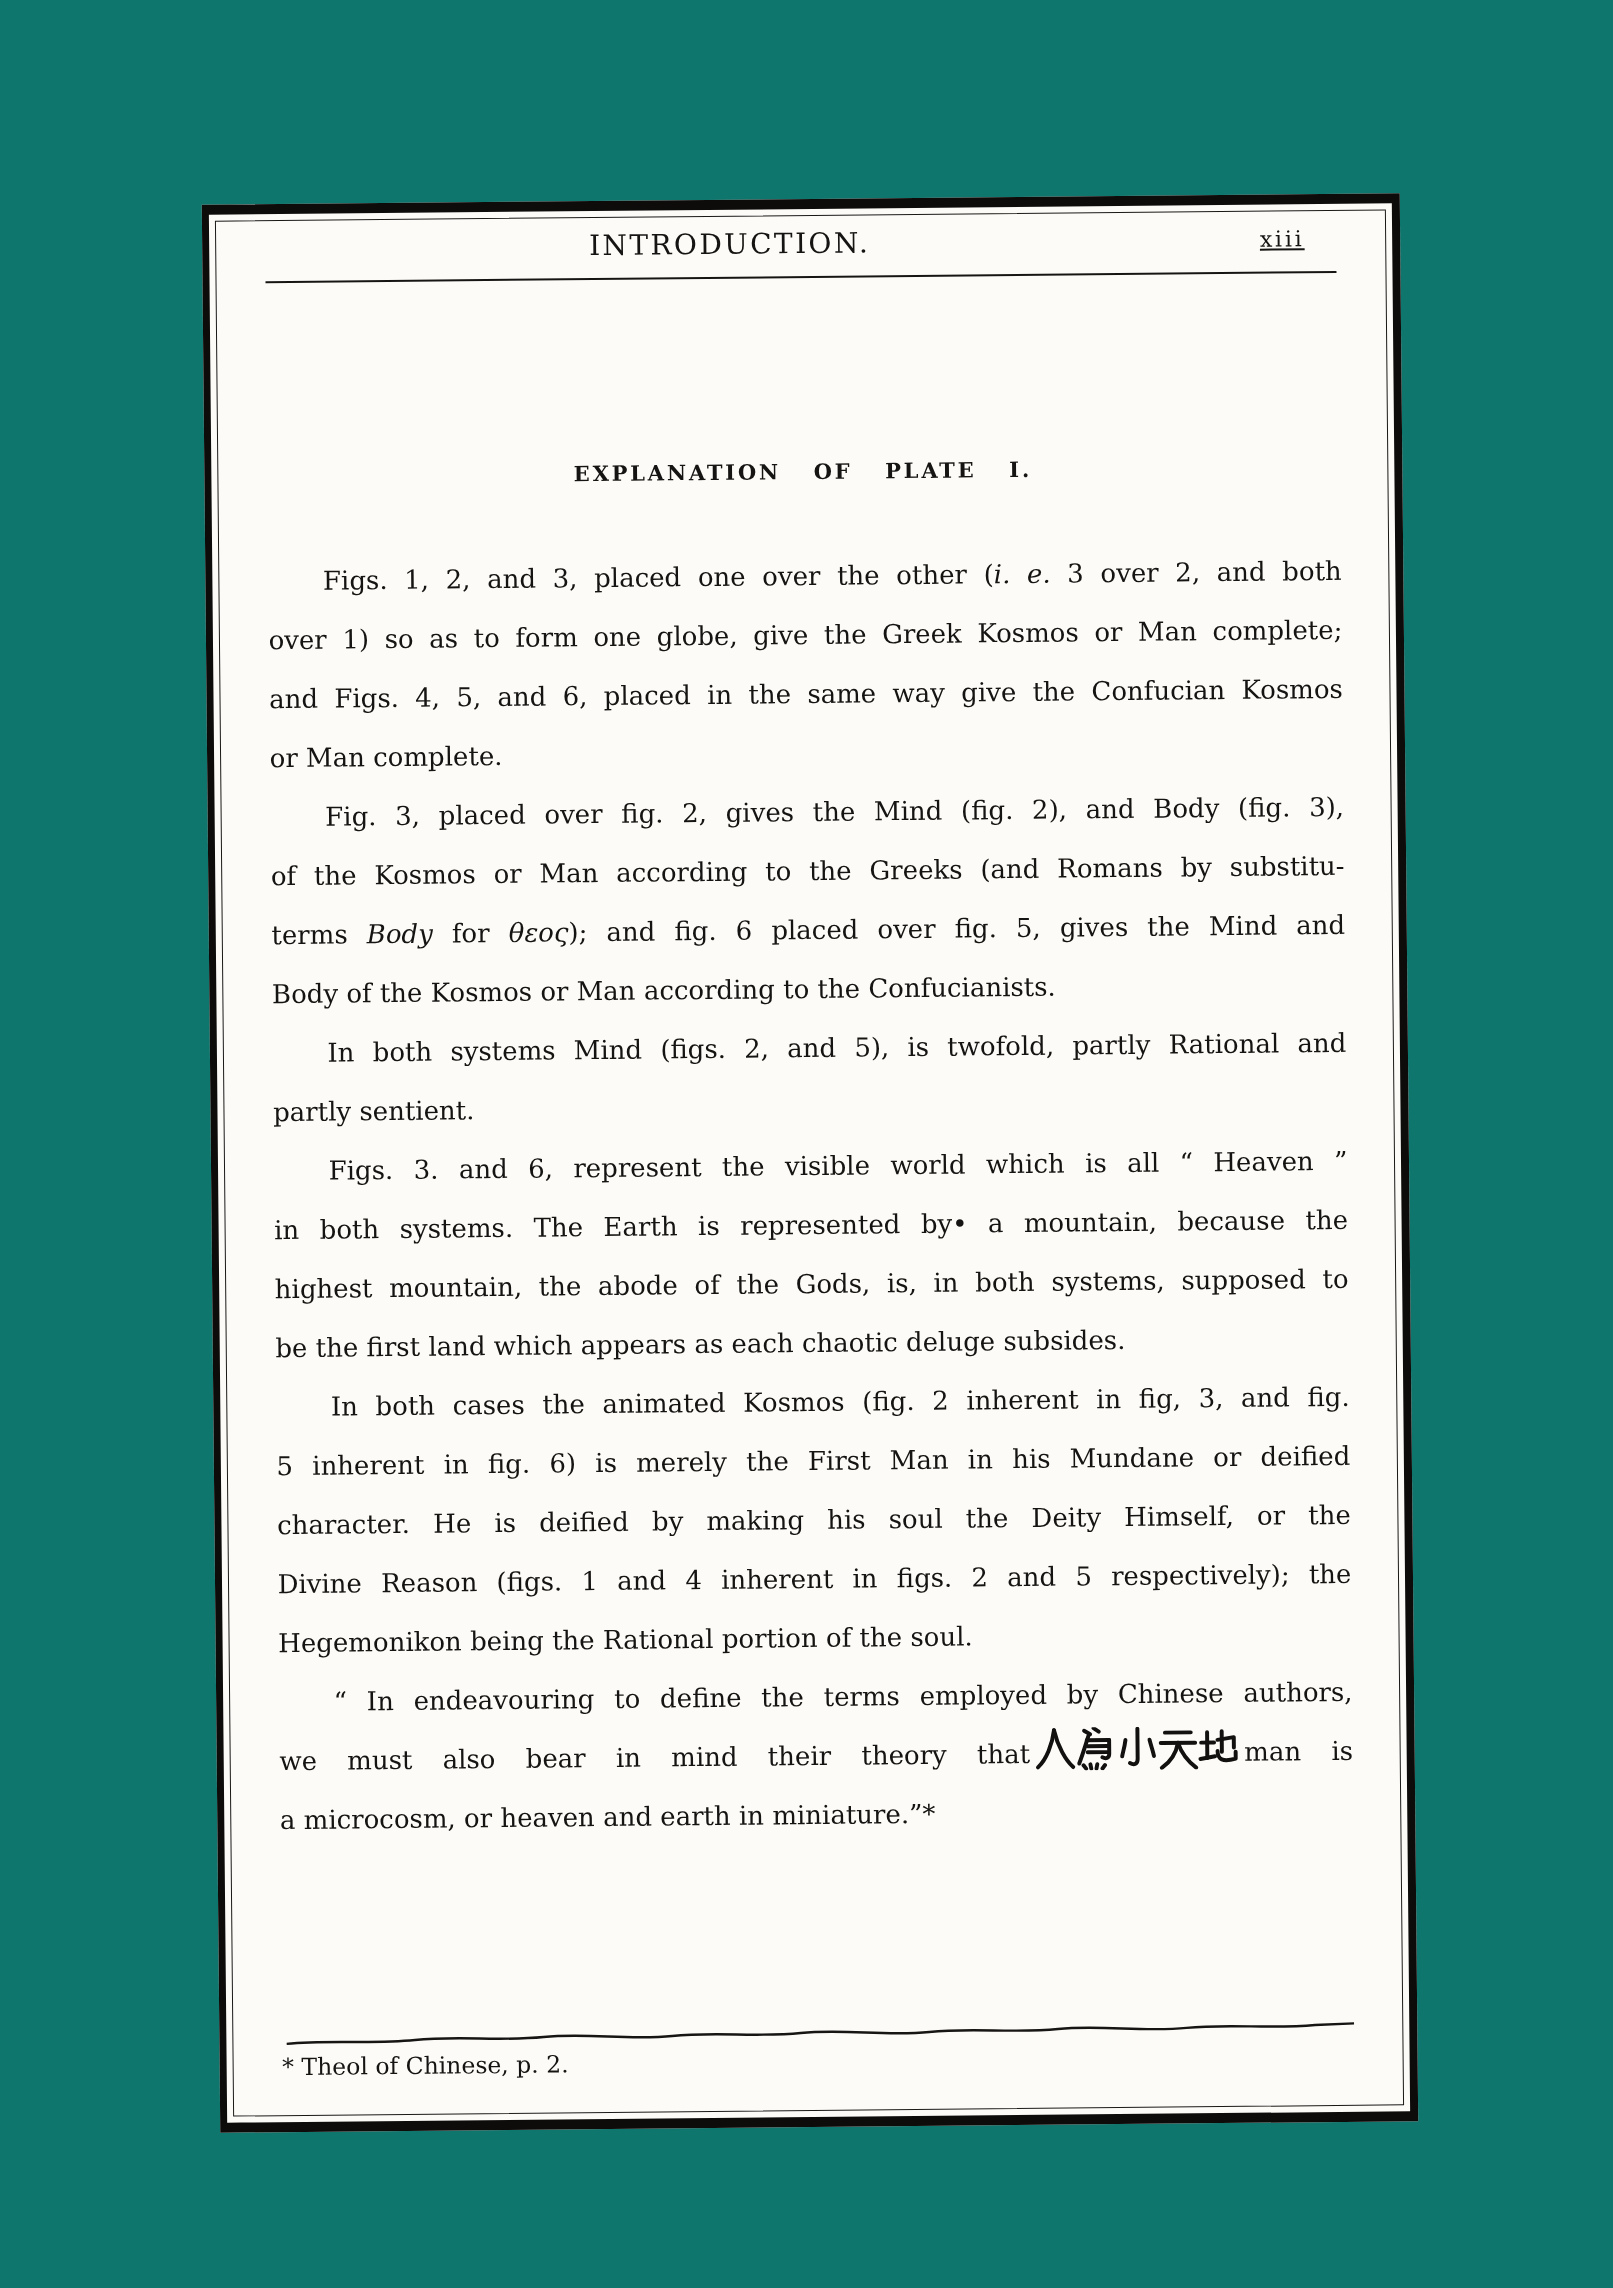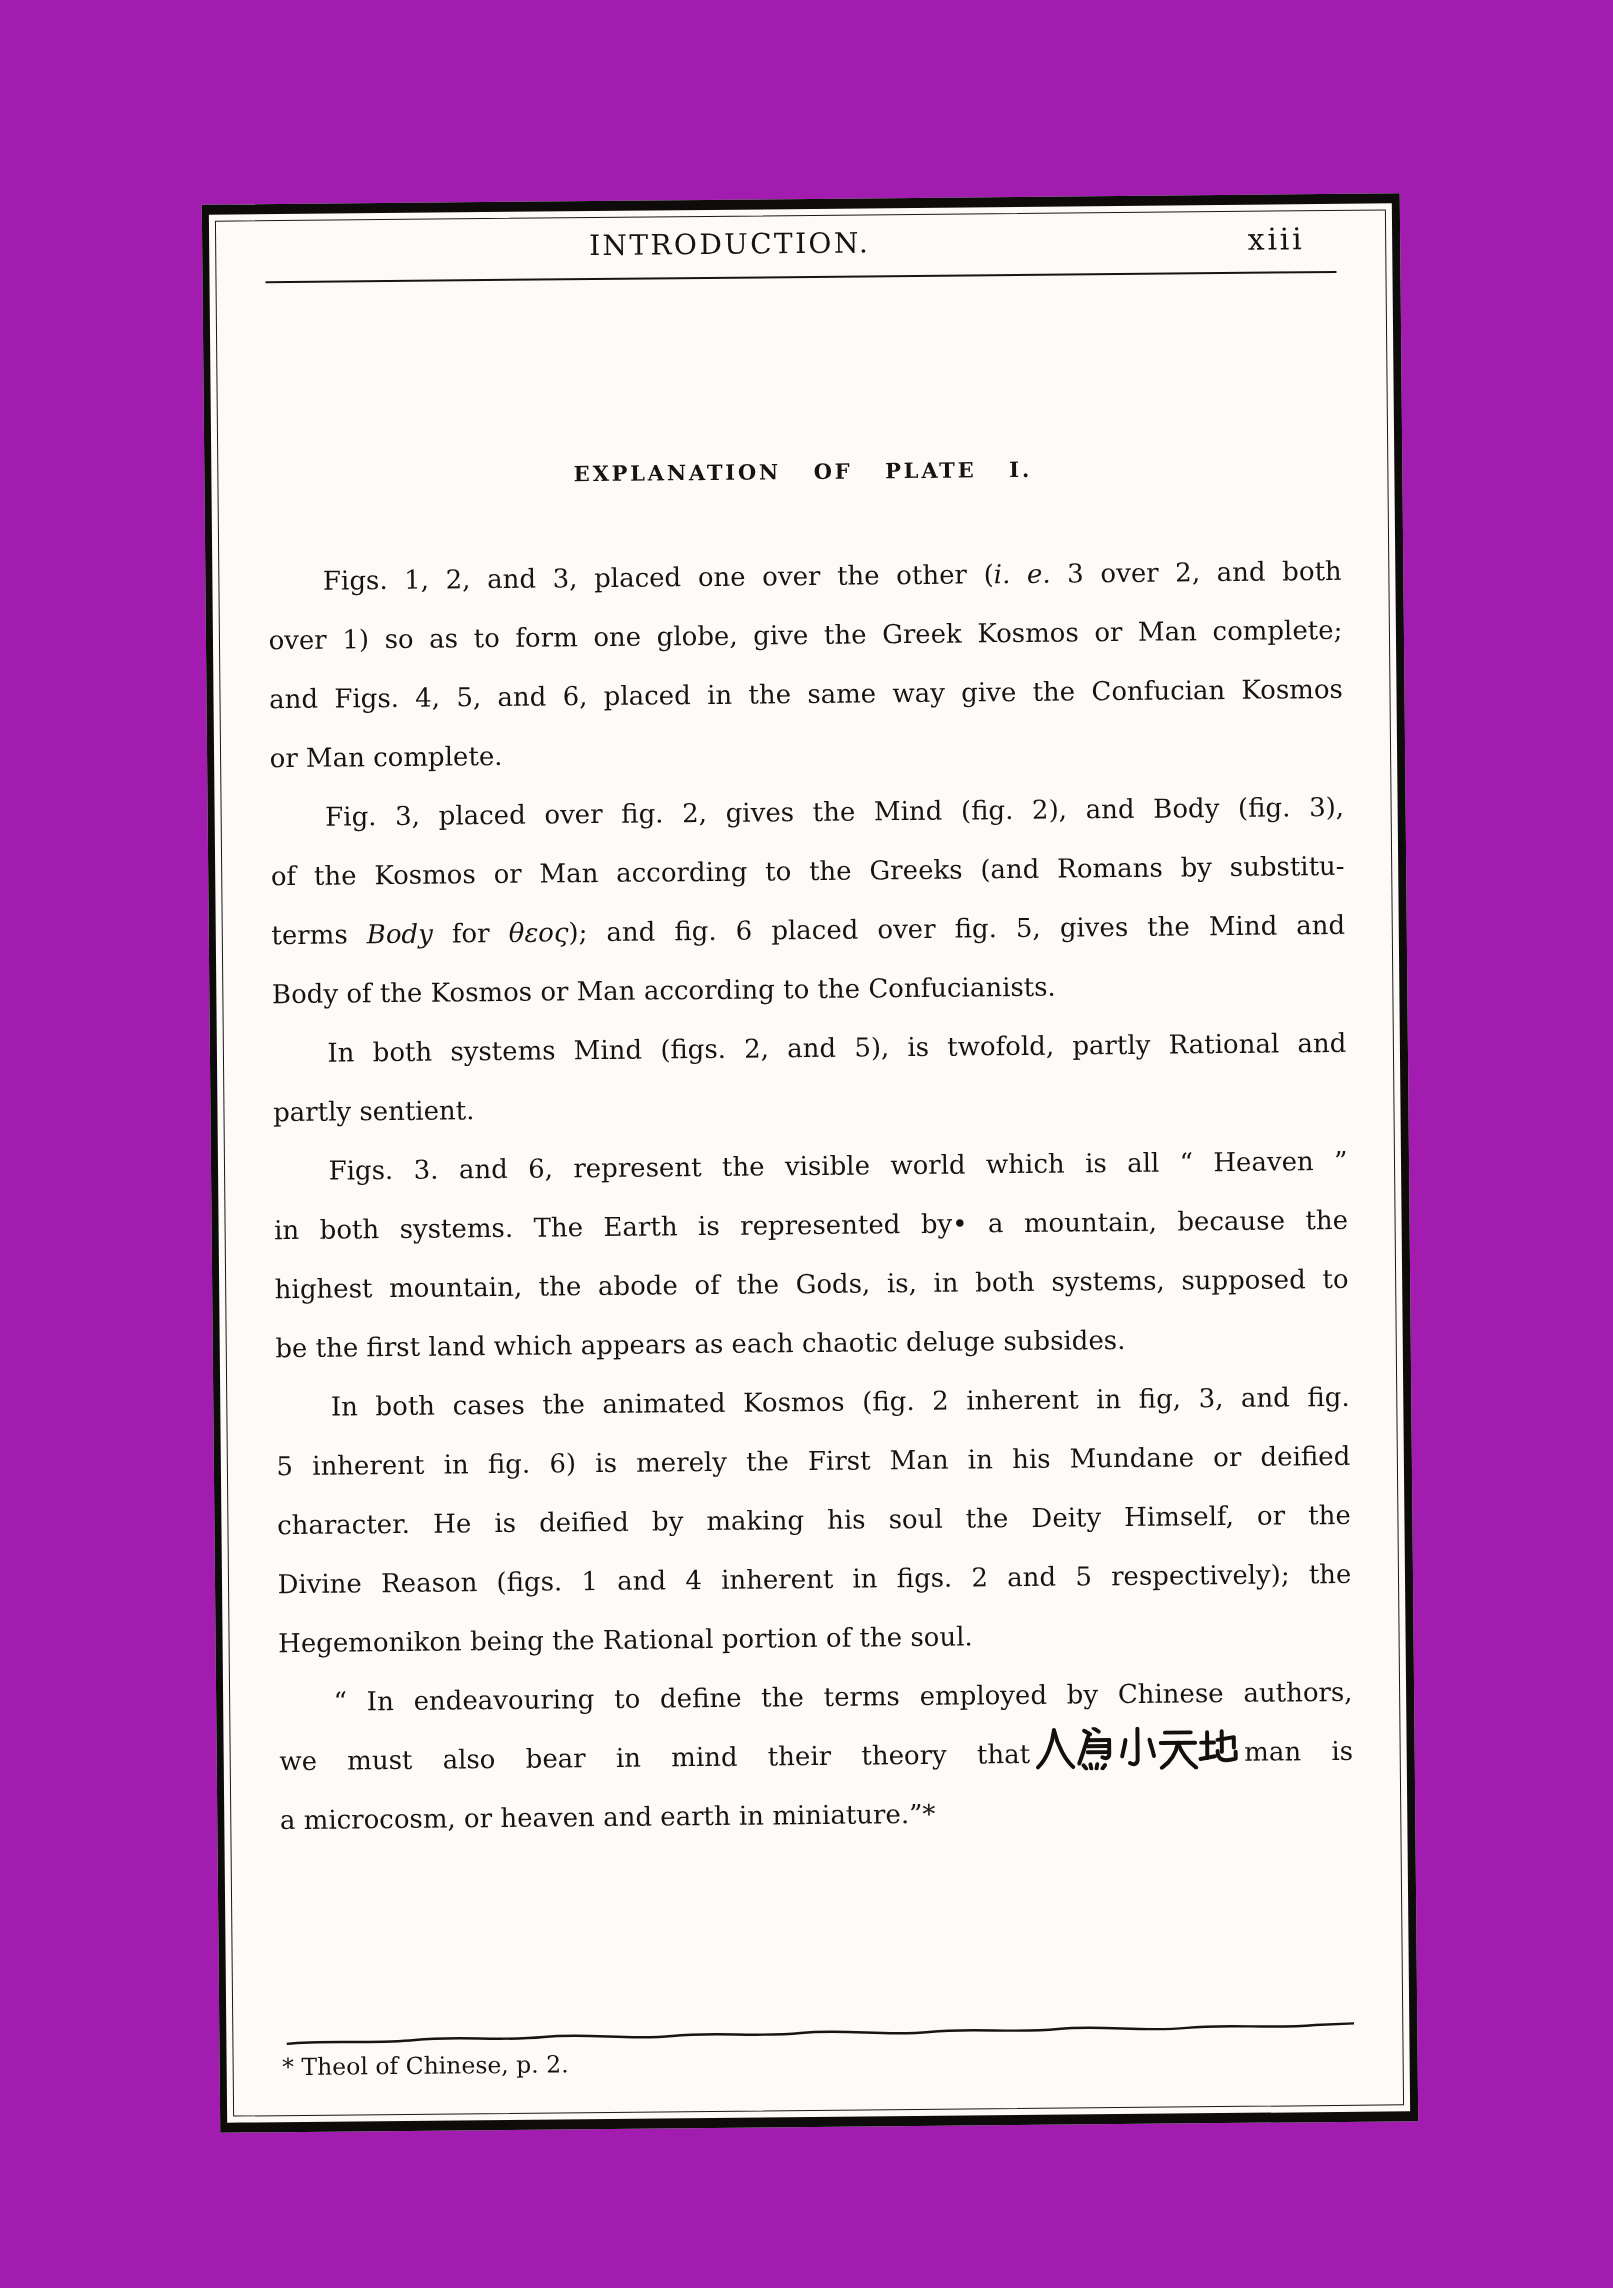--- a/index.html
+++ b/index.html
@@ -4,21 +4,21 @@
 <style>
   html, body { margin: 0; padding: 0; }
   body {
     width: 1614px; height: 2288px;
     background: #fdfdfb;
     font-family: "DejaVu Serif", serif;
     color: #161412;
     position: relative;
     overflow: hidden;
   }
-  .scan-page { position: absolute; inset: 0; background: #a21caf; }
+  .scan-page { position: absolute; inset: 0; background: #0f766e; }
 
   .frame {
     position: absolute;
     left: 211px; top: 199px;
     width: 1198px; height: 1928px;
     box-sizing: border-box;
     border-top: 10.4px solid #0d0c0b;
     border-bottom: 10.4px solid #0d0c0b;
     border-left: 7.5px solid #0d0c0b;
     border-right: 8.5px solid #0d0c0b;
@@ -34,21 +34,21 @@
   .page-header {
     position: absolute; top: 9.4px; left: 49px; right: 49px; height: 41px;
   }
   .header-title {
     position: absolute; left: 0; right: 0; text-align: center;
     font-size: 28px; letter-spacing: 2.4px; line-height: 38px;
     transform: translateX(-71px);
   }
   .page-number {
     position: absolute; right: 32px; top: 0;
-    font-size: 30px; letter-spacing: 2.8px; line-height: 38px;
+    font-size: 22px; letter-spacing: 2.8px; line-height: 38px; text-decoration: underline;
   }
   .header-rule {
     position: absolute; top: 60px; left: 49px; right: 49px;
     height: 0; border-top: 2.8px solid #171513;
   }
 
   .plate-heading {
     position: absolute; top: 243px; left: 0; right: 0;
     text-align: center;
     font-size: 21px; font-weight: bold;

